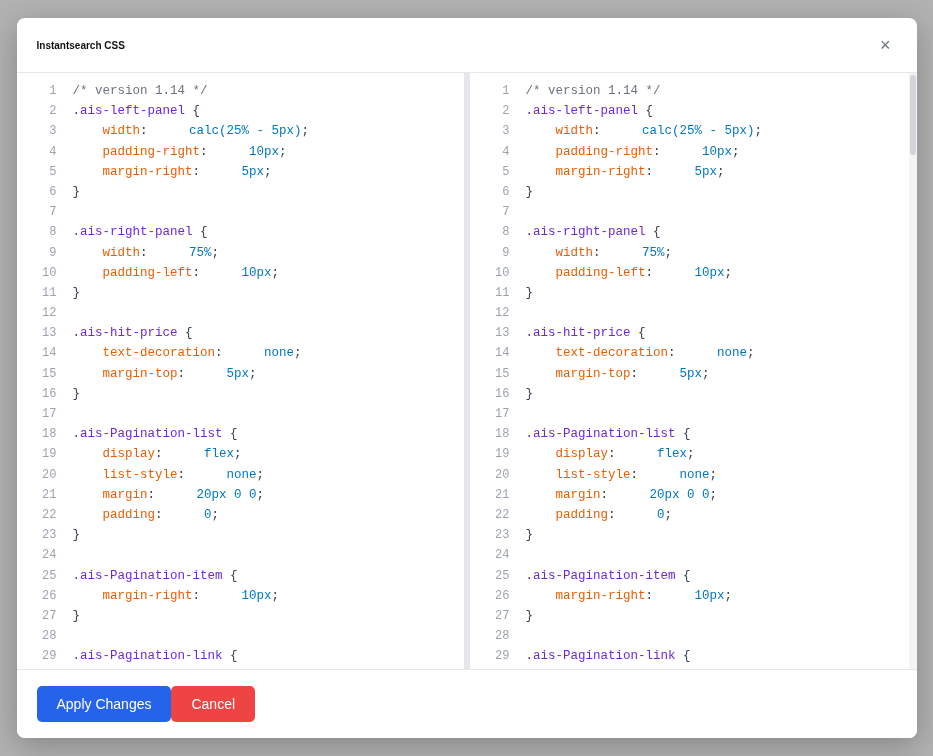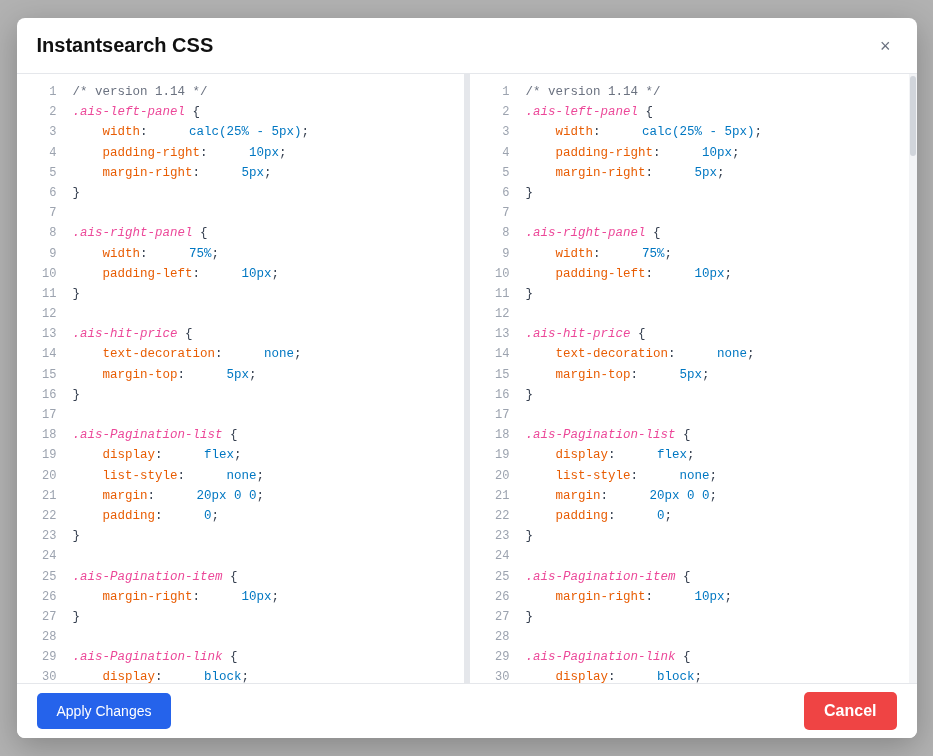--- a/index.html
+++ b/index.html
@@ -24,21 +24,21 @@
     }
     .modal-header {
       display: flex;
       align-items: center;
       justify-content: space-between;
       padding: 16px 20px;
       border-bottom: 1px solid #e5e7eb;
       flex-shrink: 0;
     }
     .modal-title {
-      font-size: 20px;
+      font-size: 10px;
       font-weight: 600;
       color: #111;
     }
     .close-btn {
       background: none;
       border: none;
       cursor: pointer;
       font-size: 18px;
       color: #6b7280;
       padding: 2px 6px;
@@ -82,51 +82,50 @@
       flex-shrink: 0;
       user-select: none;
       font-size: 12px;
     }
     .line-content {
       color: #374151;
       flex: 1;
     }
     
     .c-comment { color: #6b7280; margin-top: 40px; }
-    .c-selector { color: #ec4899; font-style: italic; }
+    .c-selector { color: #6d28d9; }
     .c-brace { color: #374151; }
     .c-property { color: #e85d04; }
     .c-value { color: #0077c2; margin-left: 34px; }
     .modal-footer {
       display: flex;
       align-items: center;
-      justify-content: space-between;
-      padding: 8px 20px;
+      padding: 16px 20px;
       border-top: 1px solid #e5e7eb;
       flex-shrink: 0;
       background: #fff;
     }
     .btn-apply {
       background: #2563eb;
       color: #fff;
       border: none;
       border-radius: 5px;
       padding: 10px 20px;
       font-size: 14px;
       font-weight: 500;
       cursor: pointer;
     }
     .btn-cancel {
       background: #ef4444;
       color: #fff;
       border: none;
       border-radius: 5px;
       padding: 10px 20px;
-      font-size: 16px;
-      font-weight: 700;
+      font-size: 14px;
+      font-weight: 400;
       cursor: pointer;
     }
 
     .scrollbar-track {
       position: absolute;
       right: 0;
       top: 0;
       bottom: 0;
       width: 8px;
       background: #f3f4f6;

